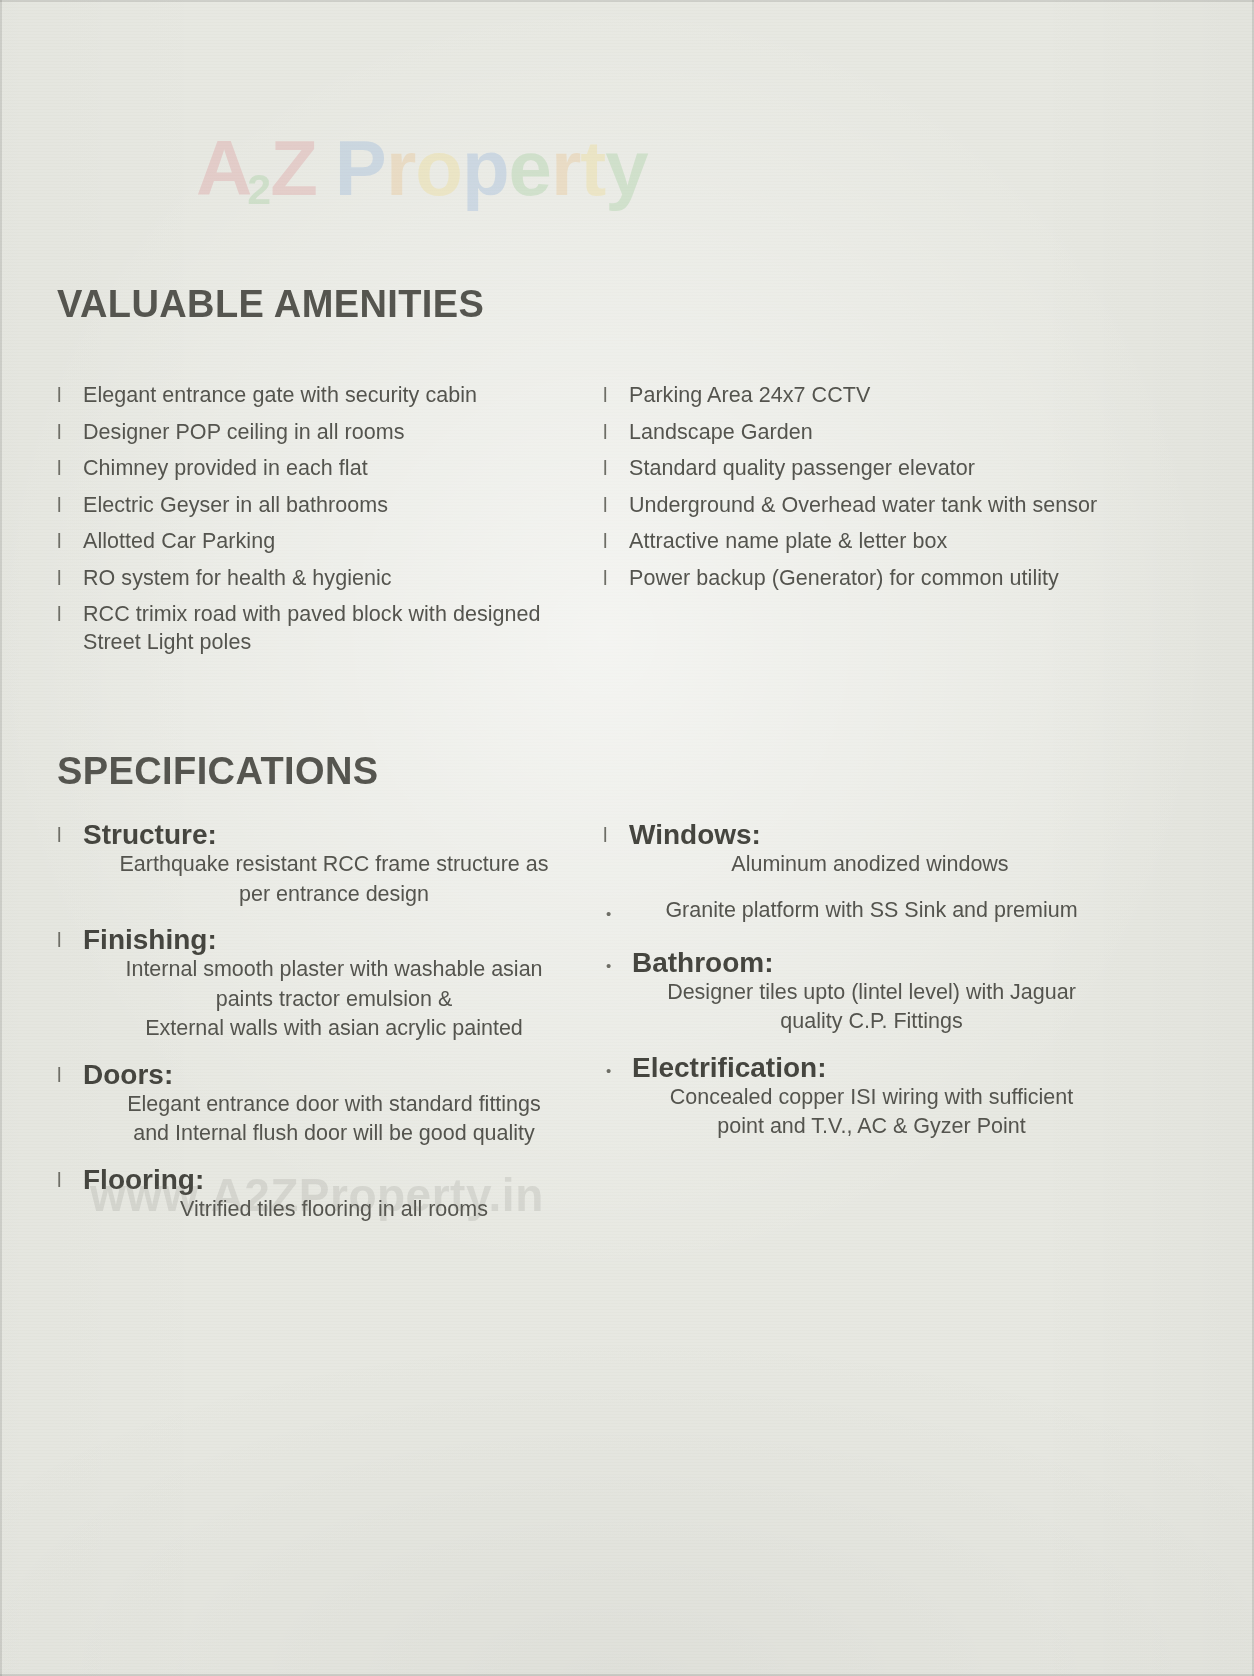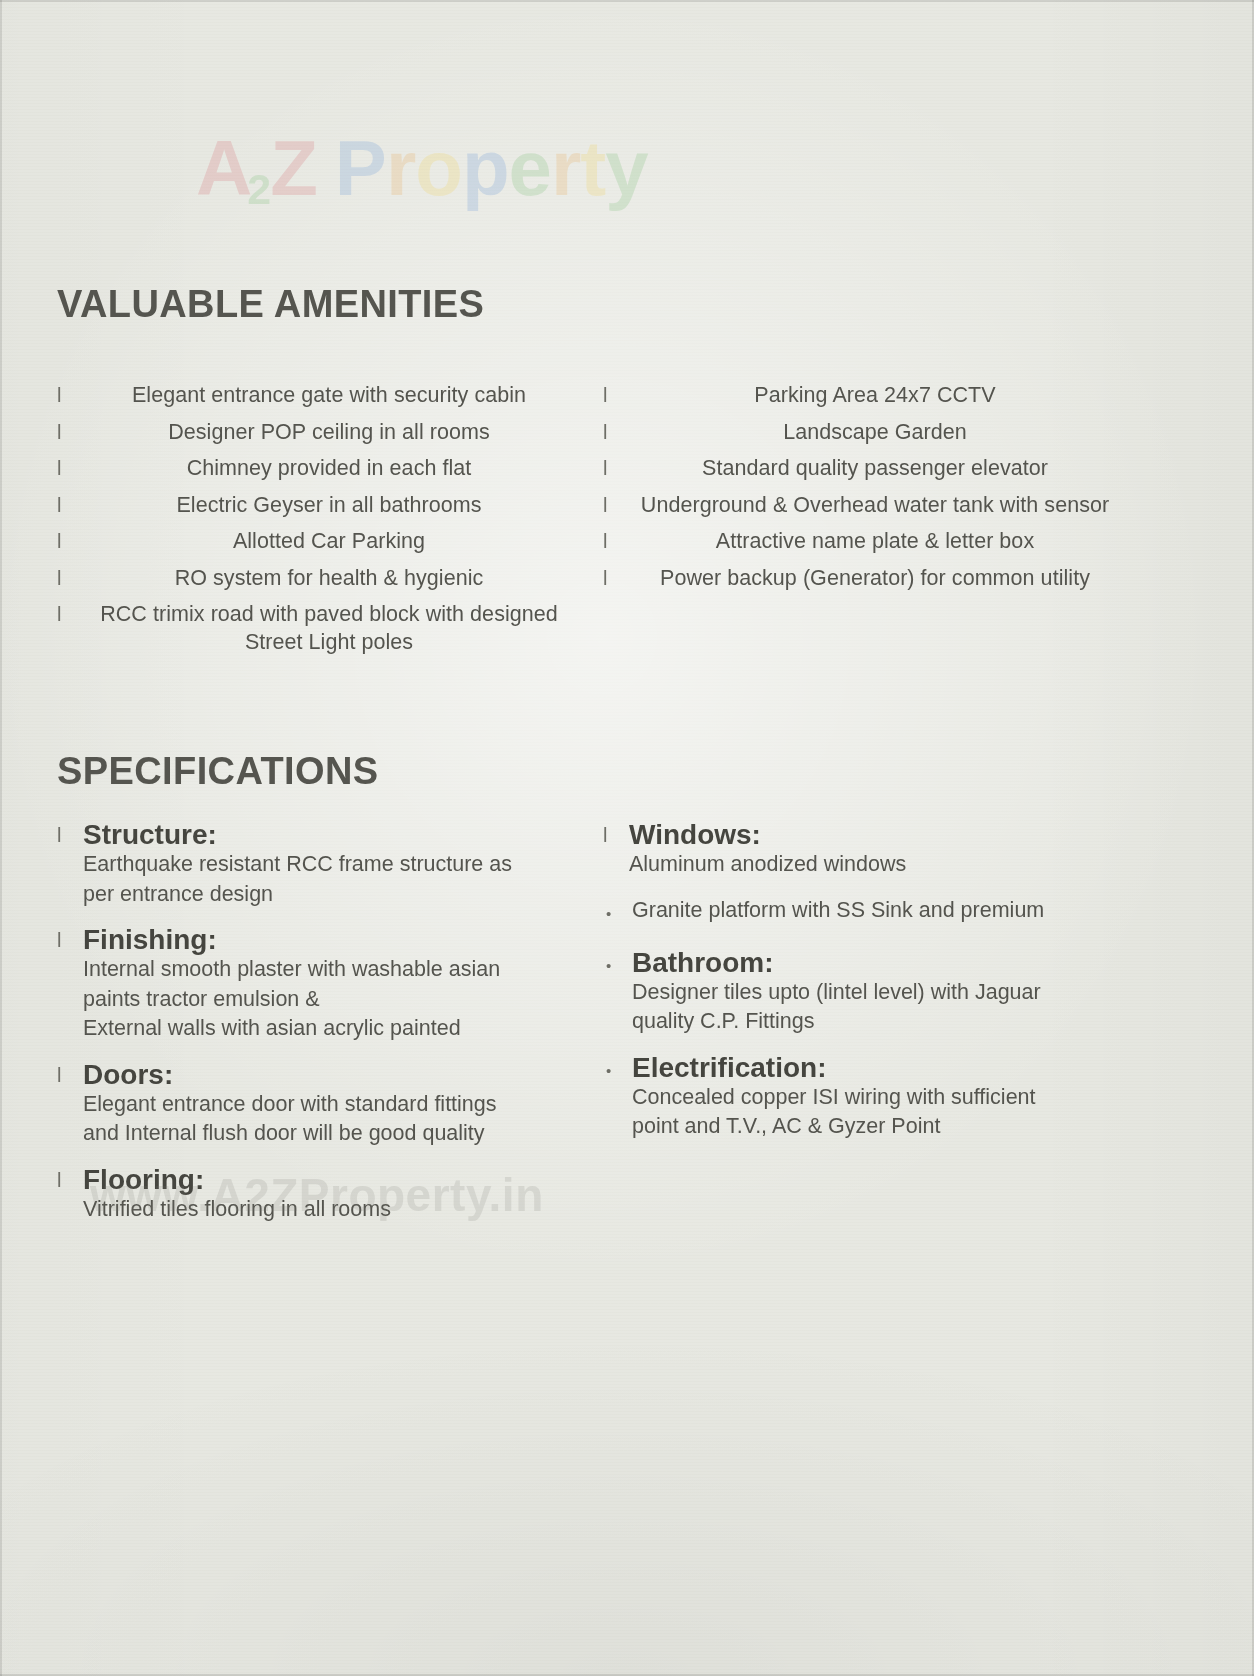--- a/index.html
+++ b/index.html
@@ -108,37 +108,37 @@
     padding-left: 5px;
   }
   .bullet-row .body {
     flex: 1 1 auto;
   }
   .amen-text {
     font-size: 21.5px;
     line-height: 28px;
     color: #54544e;
     letter-spacing: 0.05px;
-    text-align: center;
   }
   .amen-row { margin-bottom: 8.5px; }
   .amen-row .marker { line-height: 28px; }
 
   .spec-row { margin-bottom: 16px; }
   .spec-row .marker { line-height: 30px; }
   .spec-label {
     font-size: 28px;
     font-weight: bold;
     color: #45453f;
     line-height: 30px;
   }
   .spec-desc {
     font-size: 21.5px;
     line-height: 29.5px;
     color: #54544e;
+    text-align: center;
   }
 
   
   .watermark-url {
     position: absolute;
     left: 90px;
     top: 1168px;
     font-size: 46px;
     font-weight: bold;
     color: rgba(120,120,110,0.16);

